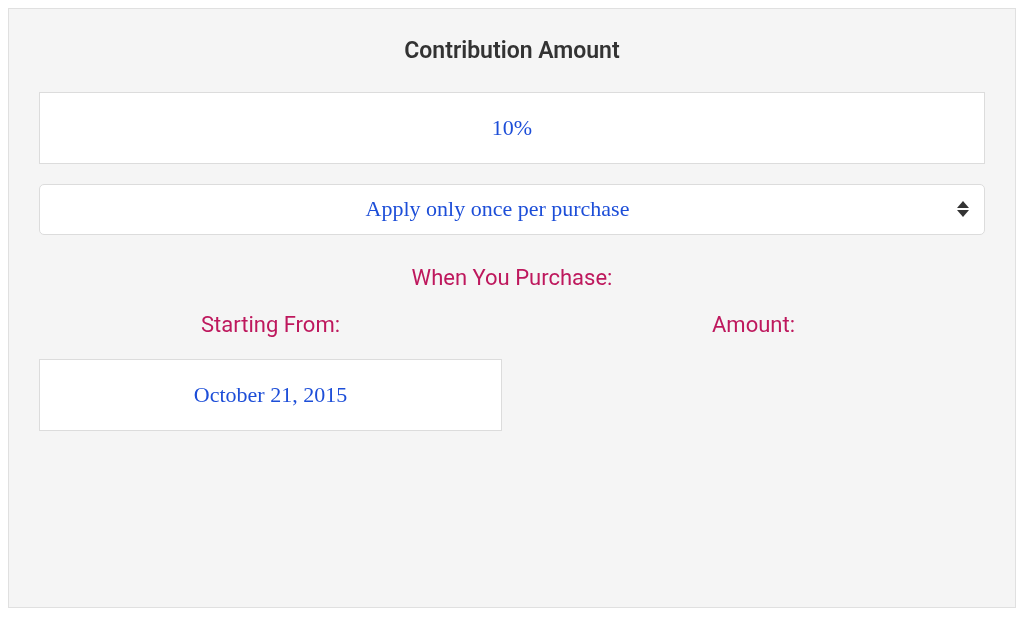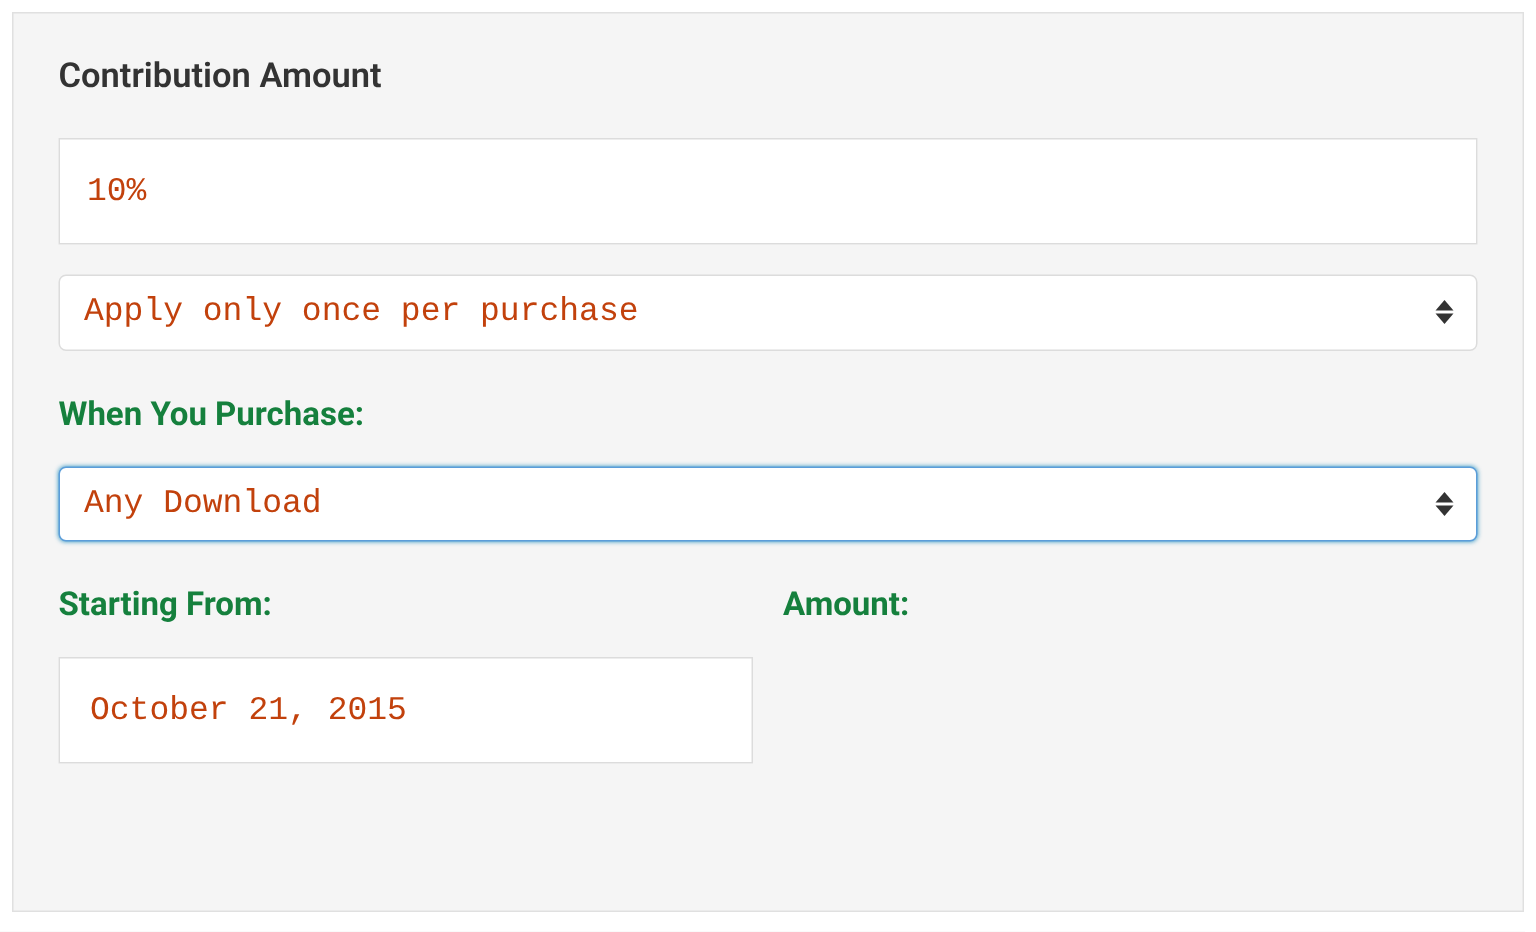--- a/index.html
+++ b/index.html
@@ -1,18 +1,19 @@
 <!DOCTYPE html>
 <html><head>
   <meta charset="utf-8">
   <style>
     * {
       box-sizing: border-box;
       margin: 0;
       padding: 0;
+      text-align: center;
     }
 
     body {
       font-family: -apple-system, BlinkMacSystemFont, "Segoe UI", Roboto, "Helvetica Neue", Arial, sans-serif;
       background: #ffffff;
       padding: 8px;
       color: #333;
     }
 
     .panel {
@@ -28,22 +29,22 @@
       font-weight: 600;
       color: #333;
       margin-bottom: 28px;
     }
 
     .text-field, .select-field, .date-field {
       width: 100%;
       background: #ffffff;
       border: 1px solid #dcdcdc;
       font-size: 22px;
-      color: #c2410c;
-      font-family: Liberation Mono, monospace;
+      color: #1d4ed8;
+      font-family: Liberation Serif, serif;
     }
 
     .text-field {
       padding: 22px 18px;
       margin-bottom: 20px;
     }
 
     .select-wrapper {
       position: relative;
       margin-bottom: 30px;
@@ -86,24 +87,23 @@
     .arrow-up {
       border-bottom: 7px solid #333;
     }
 
     .arrow-down {
       border-top: 7px solid #333;
     }
 
     .field-label {
       font-size: 22px;
-      color: #15803d;
+      color: #be185d;
       margin-bottom: 22px;
       display: block;
-      font-weight: bold;
     }
 
     .date-row {
       display: flex;
       gap: 20px;
     }
 
     .date-col {
       flex: 1;
     }
@@ -126,29 +126,20 @@
       <option>Apply only once per purchase</option>
     </select>
     <span class="select-arrows">
       <span class="arrow-up"></span>
       <span class="arrow-down"></span>
     </span>
   </div>
 
   <label class="field-label">When You Purchase:</label>
 
-  <div class="select-wrapper">
-    <select class="select-field focused">
-      <option>Any Download</option>
-    </select>
-    <span class="select-arrows">
-      <span class="arrow-up"></span>
-      <span class="arrow-down"></span>
-    </span>
-  </div>
 
   <div class="date-row">
 
     <div class="date-col">
       <label class="field-label">Starting From:</label>
       <input type="text" class="date-field" value="October 21, 2015" style="">
     </div>
 
     <div class="date-col">
       <label class="field-label">Amount:</label>

